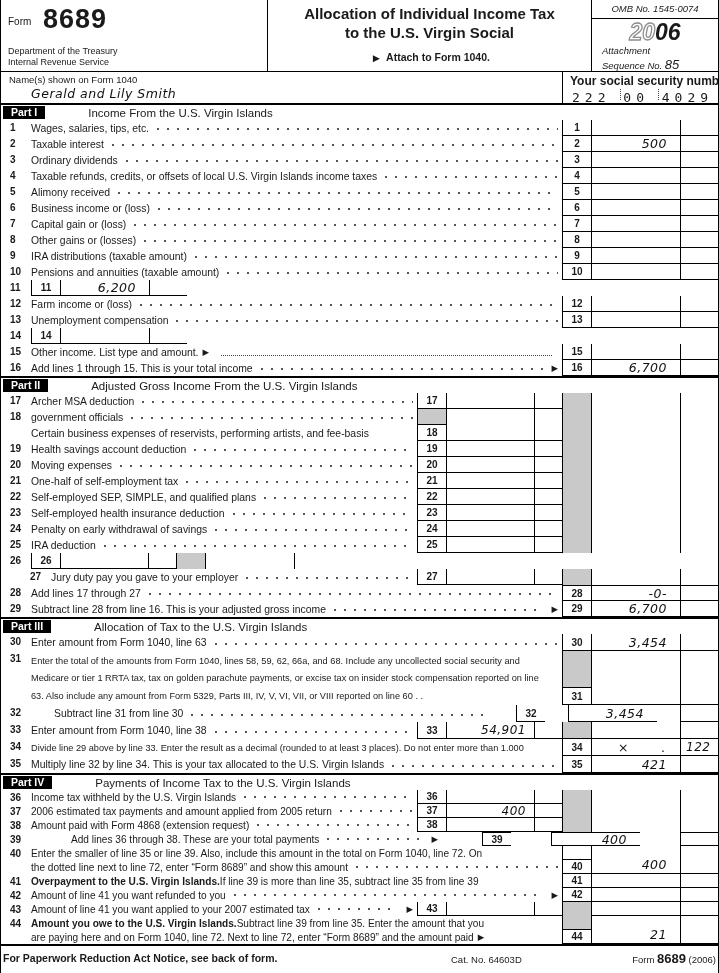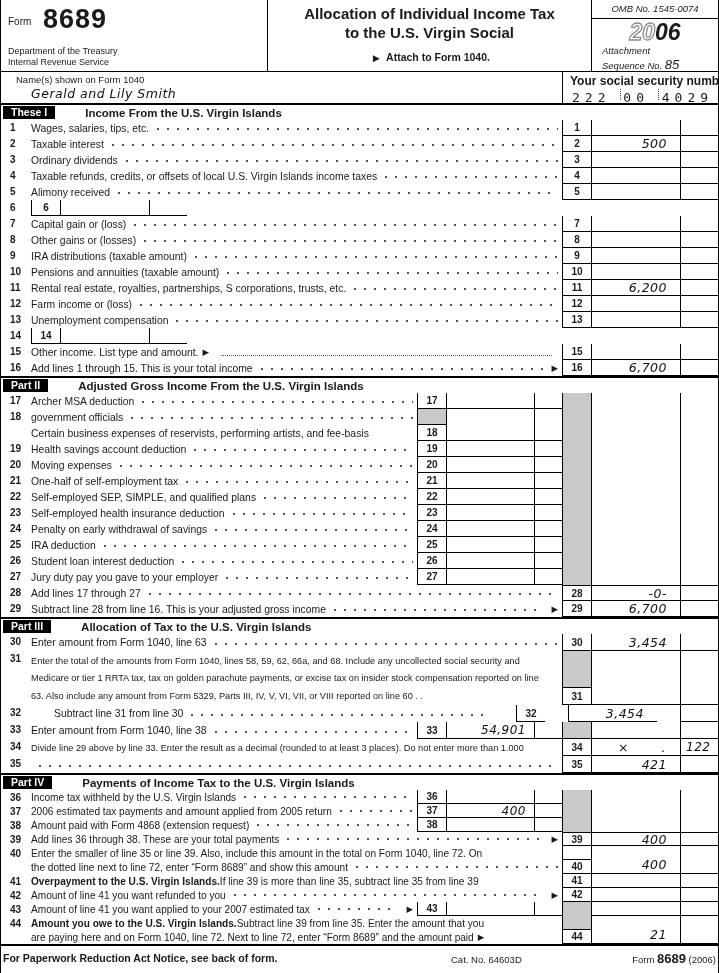--- a/index.html
+++ b/index.html
@@ -17,30 +17,30 @@
   .hd-attach{font-size:10.5px;font-weight:bold;margin-top:8px;}
   .hd-r{width:126px;border-left:1px solid #000;display:flex;flex-direction:column;font-size:9.5px;font-style:italic;}
   .hd-omb{text-align:center;padding:3px 0 4px;border-bottom:1px solid #000;white-space:nowrap;}
   .hd-year{text-align:center;font-size:23px;font-weight:bold;line-height:1;padding-top:2px;}
   .yr-o{color:#fff;-webkit-text-stroke:1.3px #8e8e8e;}
   .hd-att{padding:1px 0 0 10px;line-height:1.3;}
   .hd-seq-no{font-size:13px;}
   
   .namerow{display:flex;height:31px;}
   .nr-l{flex:1;position:relative;}
-  .nr-label{font-size:9.5px;position:absolute;top:2px;left:15px;}
+  .nr-label{font-size:9.5px;position:absolute;top:2px;left:8px;}
   .nr-value{position:absolute;bottom:2px;left:30px;}
   .nr-r{width:156px;border-left:1px solid #000;position:relative;box-sizing:border-box;}
   .nr-ssnlabel{font-weight:bold;font-size:12px;margin:2px 16px 0 7px;white-space:nowrap;}
   .nr-ssn{font-size:13px;letter-spacing:5px;margin:2px 0 0 9px;font-family:"DejaVu Sans Mono",monospace;white-space:nowrap;}
   .ssn-div{position:absolute;top:17px;height:11px;border-left:1px dotted #444;}
   
   .pbar{height:17px;border-top:2px solid #000;display:flex;align-items:center;box-sizing:border-box;}
   .pbox{background:#000;color:#fff;font-weight:bold;font-size:10.5px;padding:1px 8px 2px;margin-left:2px;line-height:1;}
-  .ptitle{font-weight:bold;font-size:11.5px;margin-left:30px;}
+  .ptitle{font-weight:normal;font-size:11.5px;margin-left:43px;}
   
   .row{display:flex;box-sizing:border-box;align-items:stretch;font-size:10.4px;min-width:0;}
   .p3 .row{font-size:10.4px;} .p4 .row{font-size:10.1px;}
   .row.small{font-size:9.2px;}
   .ln{width:30px;box-sizing:border-box;padding:2px 0 0 9px;font-weight:bold;font-size:10px;flex:none;}
   .lab{flex:1;min-width:0;display:flex;align-items:center;}
   .lab.twol{flex-direction:column;align-items:stretch;}
   .labline{display:flex;align-items:center;flex:1;min-width:0;}
   .lab.wrap{display:block;line-height:1.9;padding:2px 8px 0 0;}
   .bpre{font-weight:bold;}
@@ -119,21 +119,21 @@
     <div class="nr-r">
       <div class="nr-ssnlabel">Your social security number</div>
       <div class="nr-ssn">222 00 4029</div>
       <div class="ssn-div" style="left:57px"></div>
       <div class="ssn-div" style="left:95px"></div>
     </div>
   </div>
 
   <div id="formbody">
       <div class="pbar">
-        <span class="pbox">These I</span>
+        <span class="pbox">Part I</span>
         <span class="ptitle">Income From the U.S. Virgin Islands</span>
       </div>
       <div class="psec p1">
         <div class="row bb" style="height: 16px;">
           <span class="ln">1</span>
           <div class="lab">
             <span>Wages, salaries, tips, etc.</span>
             <span class="dots"></span>
           </div>
           <div class="on">1</div>
@@ -175,20 +175,24 @@
           <div class="lab">
             <span>Alimony received</span>
             <span class="dots"></span>
           </div>
           <div class="on">5</div>
           <div class="oa hw"></div>
           <div class="oc"></div>
         </div>
         <div class="row bb" style="height: 16px;">
           <span class="ln">6</span>
+          <div class="lab">
+            <span>Business income or (loss)</span>
+            <span class="dots"></span>
+          </div>
           <div class="on">6</div>
           <div class="oa hw"></div>
           <div class="oc"></div>
         </div>
         <div class="row bb" style="height: 16px;">
           <span class="ln">7</span>
           <div class="lab">
             <span>Capital gain or (loss)</span>
             <span class="dots"></span>
           </div>
@@ -221,24 +225,20 @@
           <div class="lab">
             <span>Pensions and annuities (taxable amount)</span>
             <span class="dots"></span>
           </div>
           <div class="on">10</div>
           <div class="oa hw"></div>
           <div class="oc"></div>
         </div>
         <div class="row bb" style="height: 16px;">
           <span class="ln">11</span>
-          <div class="lab">
-            <span>Rental real estate, royalties, partnerships, S corporations, trusts, etc.</span>
-            <span class="dots"></span>
-          </div>
           <div class="on">11</div>
           <div class="oa hw">6,200</div>
           <div class="oc"></div>
         </div>
         <div class="row bb" style="height: 16px;">
           <span class="ln">12</span>
           <div class="lab">
             <span>Farm income or (loss)</span>
             <span class="dots"></span>
           </div>
@@ -410,32 +410,28 @@
           </div>
           <div class="in">25</div>
           <div class="ia hw hw-sm"></div>
           <div class="ic"></div>
           <div class="on gray"></div>
           <div class="oa"></div>
           <div class="oc"></div>
         </div>
         <div class="row" style="height: 16px;">
           <span class="ln">26</span>
-          <div class="lab">
-            <span>Student loan interest deduction</span>
-            <span class="dots"></span>
-          </div>
           <div class="in">26</div>
           <div class="ia hw hw-sm"></div>
           <div class="ic"></div>
           <div class="on gray"></div>
           <div class="oa"></div>
           <div class="oc"></div>
         </div>
-        <div class="row" style="height: 16px;">
+        <div class="row" style="height: 16px; padding-left: 20px;">
           <span class="ln">27</span>
           <div class="lab">
             <span>Jury duty pay you gave to your employer</span>
             <span class="dots"></span>
           </div>
           <div class="in">27</div>
           <div class="ia hw hw-sm"></div>
           <div class="ic"></div>
           <div class="on gray"></div>
           <div class="oa"></div>
@@ -519,20 +515,21 @@
           <div class="on">34</div>
           <div class="oa hw between">
             <span>×</span>
             <span>.</span>
           </div>
           <div class="oc hw hw-sm">122</div>
         </div>
         <div class="row bb" style="height: 17px;">
           <span class="ln">35</span>
           <div class="lab">
+            <span>Multiply line 32 by line 34. This is your tax allocated to the U.S. Virgin Islands</span>
             <span class="dots"></span>
           </div>
           <div class="on">35</div>
           <div class="oa hw">421</div>
           <div class="oc"></div>
         </div>
       </div>
       <div class="pbar">
         <span class="pbox">Part IV</span>
         <span class="ptitle">Payments of Income Tax to the U.S. Virgin Islands</span>
@@ -570,21 +567,21 @@
             <span>Amount paid with Form 4868 (extension request)</span>
             <span class="dots"></span>
           </div>
           <div class="in">38</div>
           <div class="ia hw hw-sm"></div>
           <div class="ic"></div>
           <div class="on gray"></div>
           <div class="oa"></div>
           <div class="oc"></div>
         </div>
-        <div class="row bb bt" style="height: 14px;">
+        <div class="row bb bt" style="height: 14px; gap: 40px;">
           <span class="ln">39</span>
           <div class="lab">
             <span>Add lines 36 through 38. These are your total payments</span>
             <span class="dots"></span>
             <span class="arr">▶</span>
           </div>
           <div class="on">39</div>
           <div class="oa hw">400</div>
           <div class="oc"></div>
         </div>

